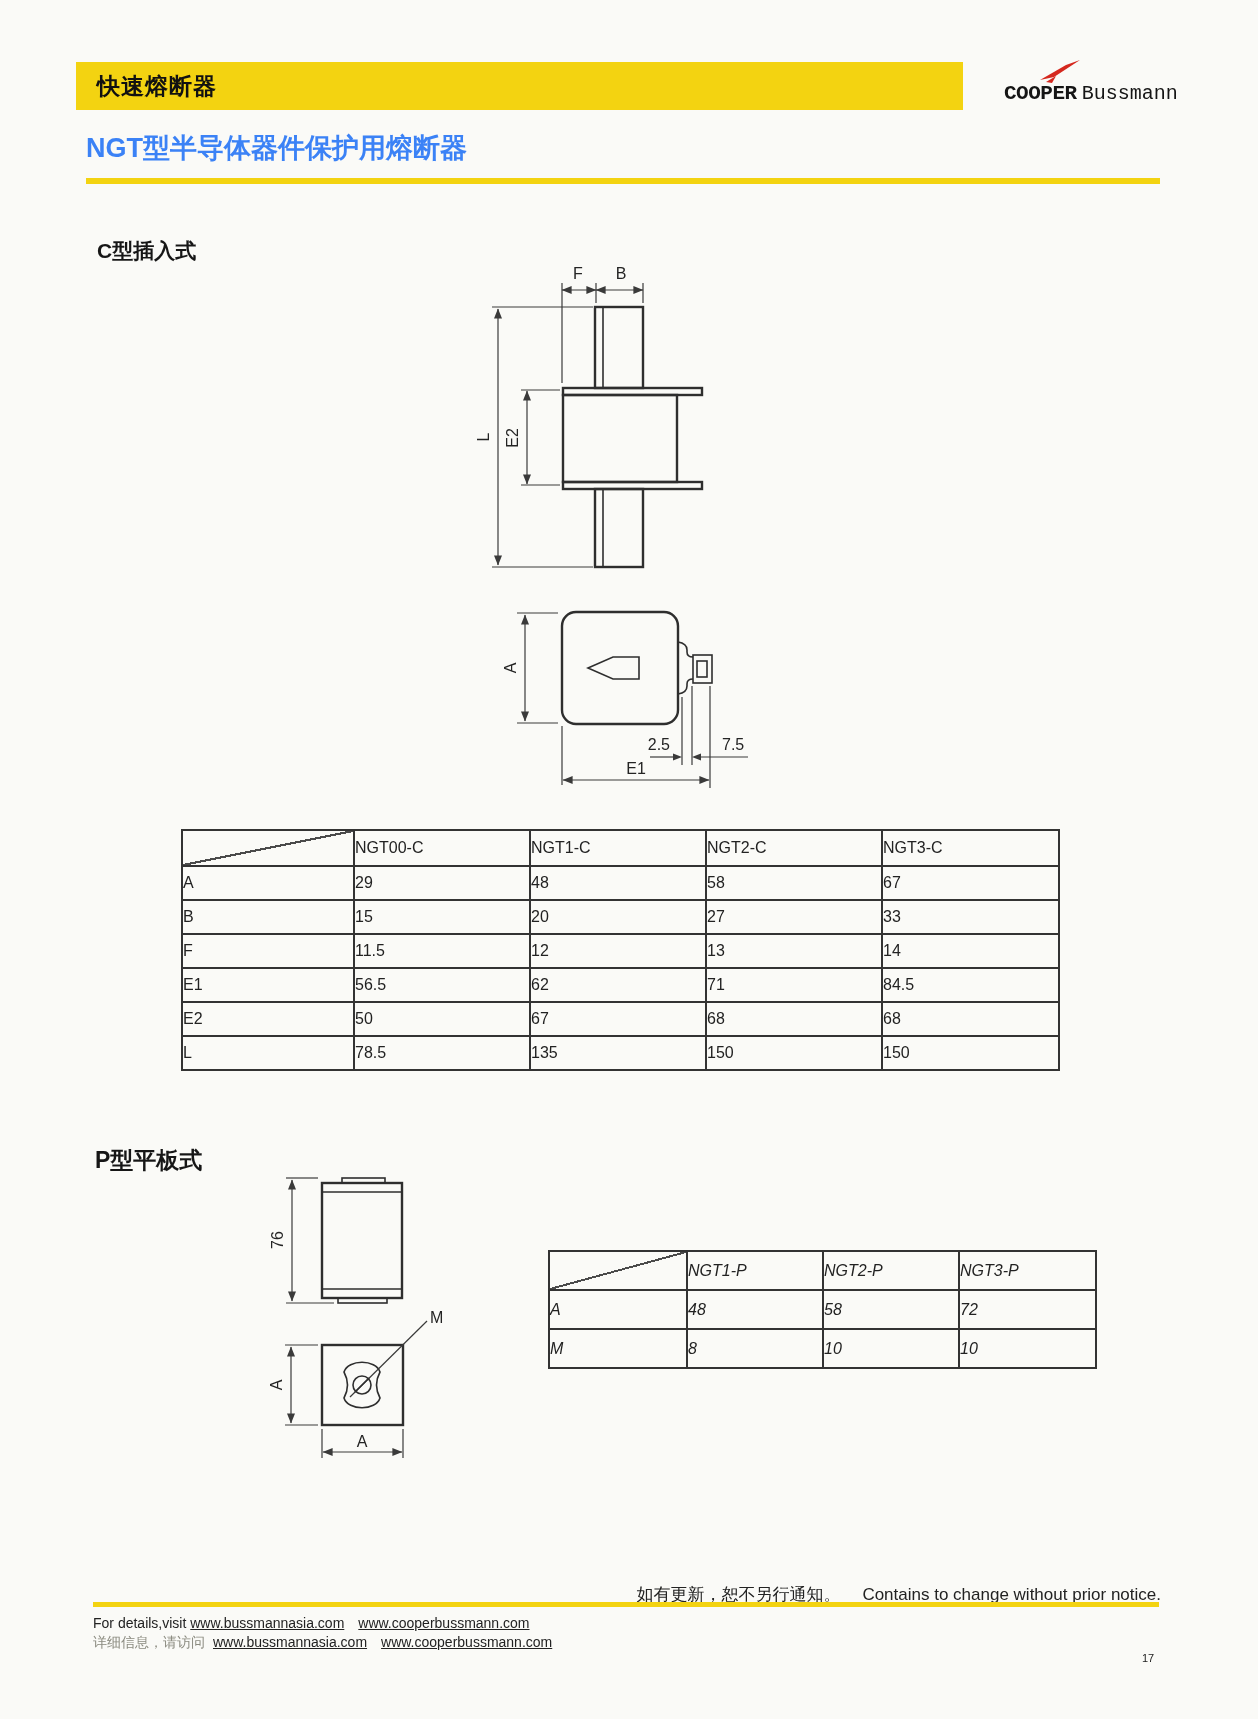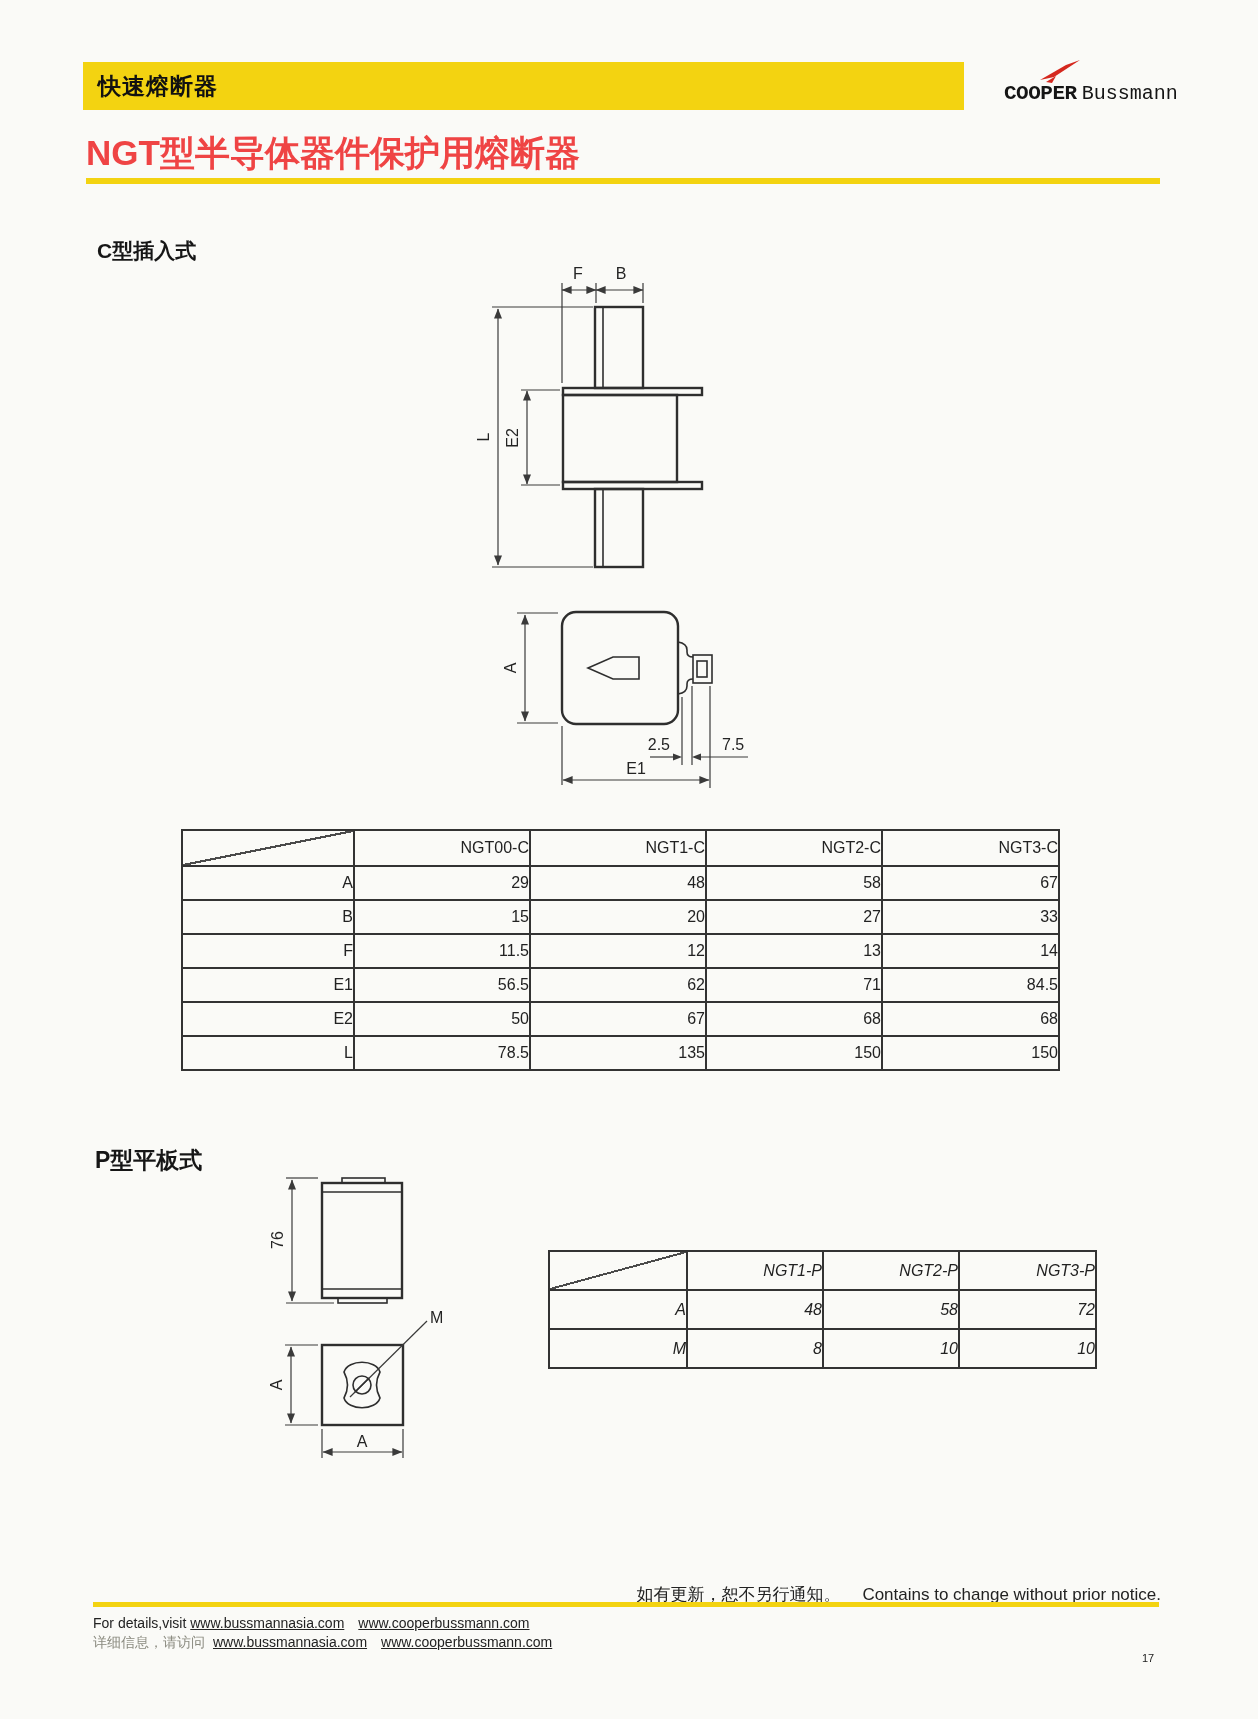--- a/index.html
+++ b/index.html
@@ -9,46 +9,46 @@
     --line:#2e2e2e;
     --paper:#FAFAF7;
   }
   html,body{margin:0;padding:0;background:#f2f2ef;}
   body{font-family:"Liberation Sans","DejaVu Sans",sans-serif;color:var(--ink);}
   #page{position:relative;width:1258px;height:1719px;background:var(--paper);overflow:hidden;margin:0 auto;}
 
   .abs{position:absolute;}
 
   
-  .header-bar{left:83px;top:62px;width:881px;height:48px;background:var(--yellow);display:flex;align-items:center;}
+  .header-bar{left:76px;top:62px;width:881px;height:48px;background:var(--yellow);display:flex;align-items:center;padding-left:6px;}
   .header-bar .tag{font-size:23px;font-weight:bold;color:#111;padding-left:15px;letter-spacing:1px;}
 
   .logo{left:1004px;top:58px;width:175px;height:48px;font-family:Liberation Mono, monospace;}
   .logo .mark{position:absolute;left:36px;top:2px;}
   .logo .wordmark{position:absolute;left:0;top:24px;white-space:nowrap;}
   .logo .cooper{font-weight:bold;font-size:21px;letter-spacing:-0.5px;color:#151515;}
   .logo .bussmann{font-size:20px;color:#151515;margin-left:5px;}
 
-  .page-title{left:86px;top:130px;font-size:35px;font-weight:bold;color:#ef4444;letter-spacing:0;white-space:nowrap;}
+  .page-title{left:86px;top:130px;font-size:27px;font-weight:bold;color:#3b82f6;letter-spacing:0;white-space:nowrap;}
   .title-rule{left:86px;top:178px;width:1074px;height:6px;background:var(--yellow);}
 
   .section-label{font-size:21px;font-weight:bold;color:#161616;}
   .sec-c{left:97px;top:237px;}
   .sec-p{left:95px;top:1110px;font-size:23px;margin-top:35px;}
 
   
   svg text{font-family:"Liberation Sans","DejaVu Sans",sans-serif;font-size:16px;fill:#242424;}
   .part{stroke:var(--line);stroke-width:2.4;fill:none;stroke-linejoin:miter;}
   .part-thin{stroke:var(--line);stroke-width:1.6;fill:none;}
   .dim{stroke:#3a3a3a;stroke-width:1.2;fill:none;}
   .arrfill{fill:#3a3a3a;}
 
   
   table.dim-table{position:absolute;border-collapse:collapse;table-layout:fixed;background:var(--paper);}
-  table.dim-table td{border:2px solid #333;text-align:right;vertical-align:middle;font-size:16px;color:#222;padding:0;}
+  table.dim-table td{border:2px solid #333;text-align:left;vertical-align:middle;font-size:16px;color:#222;padding:0;}
   table.dim-table tr{height:34px;}
   table.dim-table tr.hrow{height:36px;}
   td.diag{background:linear-gradient(to bottom right,transparent calc(50% - 1px),#4a4a4a calc(50% - 1px) calc(50% + 1px),transparent calc(50% + 1px));}
   #t2 tr{height:39px;}
 
   
   .notice{right:97px;top:1583px;font-size:17px;color:#222;white-space:nowrap;margin-left:28px;}
   .notice .zh{margin-right:22px;}
   .footer-rule{left:93px;top:1602px;width:1066px;height:5px;background:var(--yellow);}
   .foot-line{left:93px;font-size:14px;color:#222;white-space:nowrap;}

